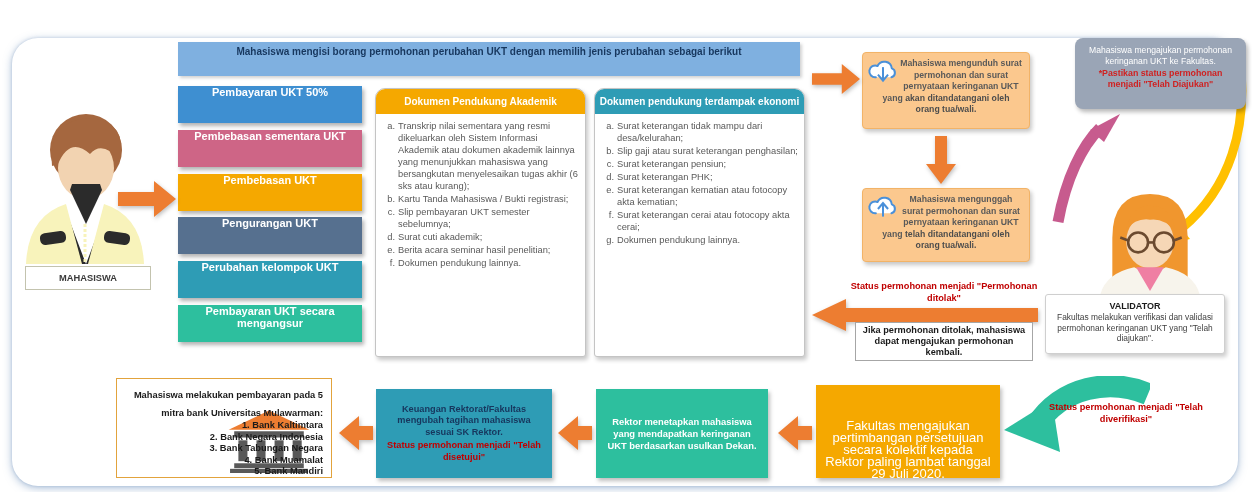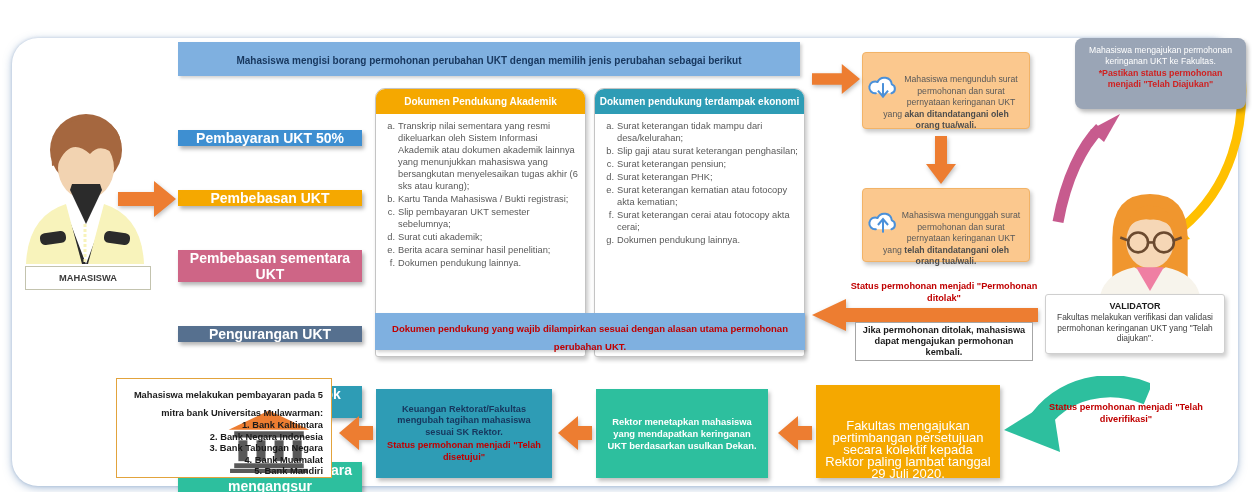--- a/index.html
+++ b/index.html
@@ -3,28 +3,28 @@
 <meta charset="utf-8">
 <style>
   html,body{margin:0;padding:0;background:#fff;font-family:"Liberation Sans",sans-serif;}
   #canvas{position:relative;width:1252px;height:492px;background:#ffffff;overflow:hidden;}
   .abs{position:absolute;}
   .panel{left:12px;top:38px;width:1226px;height:448px;background:#fff;border-radius:26px;
          box-shadow:0 2px 9px rgba(90,130,180,.5),0 0 3px rgba(120,150,190,.35);}
 
   
   .banner{left:178px;top:42px;width:622px;height:34px;background:#7fb0e0;text-align:center;
-          padding-top:12px;box-sizing:border-box;box-shadow:2px 2px 3px rgba(0,0,0,.18);}
+          padding-top:3px;box-sizing:border-box;box-shadow:2px 2px 3px rgba(0,0,0,.18);}
   .banner .l1{display:block;color:#17375e;font-weight:bold;font-size:10px;line-height:13px;}
   .banner .l2{display:block;color:#c00000;font-weight:bold;font-size:10px;line-height:13px;}
 
   
   .opt-col{left:178px;top:86px;width:184px;height:256px;display:flex;flex-direction:column;justify-content:space-between;}
   .opt{height:37px;display:flex;align-items:flex-start;justify-content:center;color:#fff;font-weight:bold;
-       font-size:14px;text-align:center;box-shadow:2px 3px 4px rgba(0,0,0,.3);padding:0 6px;box-sizing:border-box;margin-top:44px;}
+       font-size:11px;text-align:center;box-shadow:2px 3px 4px rgba(0,0,0,.3);padding:0 6px;box-sizing:border-box;}
   .opt.blue{background:#3e8fd1}.opt.orange{background:#f5a800}.opt.pink{background:#ce6586}
   .opt.slate{background:#56708f}.opt.teal{background:#2e9cb5}.opt.green{background:#2dbf9e}
 
   
   .doc-card{width:211px;height:269px;background:#fff;border:1px solid #c4c4c4;border-radius:10px 10px 3px 3px;
             box-shadow:2px 3px 4px rgba(0,0,0,.22);box-sizing:border-box;}
   .doc-card.academic{left:375px;top:88px;}
   .doc-card.economic{left:594px;top:88px;}
   .doc-head{height:25px;border-radius:9px 9px 0 0;display:flex;align-items:center;justify-content:center;
             color:#fff;font-weight:bold;font-size:10px;}
@@ -33,22 +33,22 @@
   .doc-item{display:flex;font-size:9.3px;color:#595959;line-height:12px;margin-bottom:1px;}
   .doc-item .mk{width:13px;text-align:right;margin-right:3px;flex:none;}
   .doc-item .tx{flex:1;}
 
   .note-strip{left:375px;top:313px;width:430px;height:37px;background:#7fb0e0;text-align:center;
               box-sizing:border-box;padding:5px 14px 0 14px;box-shadow:2px 2px 3px rgba(0,0,0,.18);}
   .note-strip span{color:#c00000;font-weight:bold;font-size:9.5px;line-height:12px;}
 
   
   .step-card{width:168px;background:#fbc88e;border:1px solid #f2b367;border-radius:4px;
-             box-shadow:2px 3px 4px rgba(0,0,0,.22);box-sizing:border-box;padding:21px 7px;
-             font-size:8.7px;color:#595959;line-height:11.5px;text-align:center;}
+             box-shadow:2px 3px 4px rgba(0,0,0,.22);box-sizing:border-box;padding:5px 7px;
+             font-size:8.7px;color:#595959;line-height:11.5px;text-align:center;font-weight:bold;}
   .step-card b{color:#4d4d4d;}
   .step-card .cloud{float:left;width:32px;height:27px;margin:-1px 1px 0 -3px;}
   .dl{left:862px;top:52px;height:77px;}
   .ul{left:862px;top:188px;height:74px;}
 
   .bubble{left:1075px;top:38px;width:171px;height:71px;background:#9aa5b6;border-radius:8px;
           box-shadow:2px 3px 4px rgba(0,0,0,.28);text-align:center;box-sizing:border-box;padding:7px 8px 0 8px;z-index:3;}
   .bubble .w{color:#ffffff;font-size:8.6px;line-height:11px;display:block;}
   .bubble .r{color:#cf2222;font-weight:bold;font-size:8.8px;line-height:11px;display:block;margin-top:1px;}
 
@@ -116,25 +116,25 @@
   </svg>
 
   <div class="abs banner">
     <span class="l1">Mahasiswa mengisi borang permohonan perubahan UKT dengan memilih jenis perubahan sebagai berikut</span>
   </div>
 
   <div class="abs opt-col">
     <div class="opt blue">
         <span>Pembayaran UKT 50%</span>
       </div>
+    <div class="opt pink">
+        <span>Pembebasan sementara UKT</span>
+      </div>
     <div class="opt orange">
         <span>Pembebasan UKT</span>
-      </div>
-    <div class="opt pink">
-        <span>Pembebasan sementara UKT</span>
       </div>
     <div class="opt slate">
         <span>Pengurangan UKT</span>
       </div>
     <div class="opt teal">
         <span>Perubahan kelompok UKT</span>
       </div>
     <div class="opt green">
         <span>Pembayaran UKT secara mengangsur</span>
       </div>
@@ -201,23 +201,20 @@
           <span class="mk">f.</span>
           <span class="tx">Surat keterangan cerai atau fotocopy akta cerai;</span>
         </div>
       <div class="doc-item">
           <span class="mk">g.</span>
           <span class="tx">Dokumen pendukung lainnya.</span>
         </div>
     </div>
   </div>
 
-  <div class="abs note-strip">
-    <span>Dokumen pendukung yang wajib dilampirkan sesuai dengan alasan utama permohonan perubahan UKT.</span>
-  </div>
 
   <svg class="abs block-arrow z2" style="left:812px;top:59px;width:48px;height:40px" viewBox="0 0 58 40">
     <polygon points="0,13 36,13 36,2 58,20 36,38 36,27 0,27" fill="#ed7d31"></polygon>
   </svg>
 
   <div class="abs step-card dl">
     <svg class="cloud" viewBox="0 0 38 32">
       <path d="M10.5 24 A7 7 0 1 1 12.5 10.6 A9 9 0 0 1 29.5 13.5 A5.5 5.5 0 0 1 29 24" fill="#ffffff" stroke="#4a90d9" stroke-width="2.4" stroke-linecap="round" stroke-linejoin="round"></path>
       <line x1="19" y1="12" x2="19" y2="27" stroke="#4a90d9" stroke-width="2.4"></line>
       <polyline points="13,21 19,28 25,21" fill="none" stroke="#4a90d9" stroke-width="2.4"></polyline>

